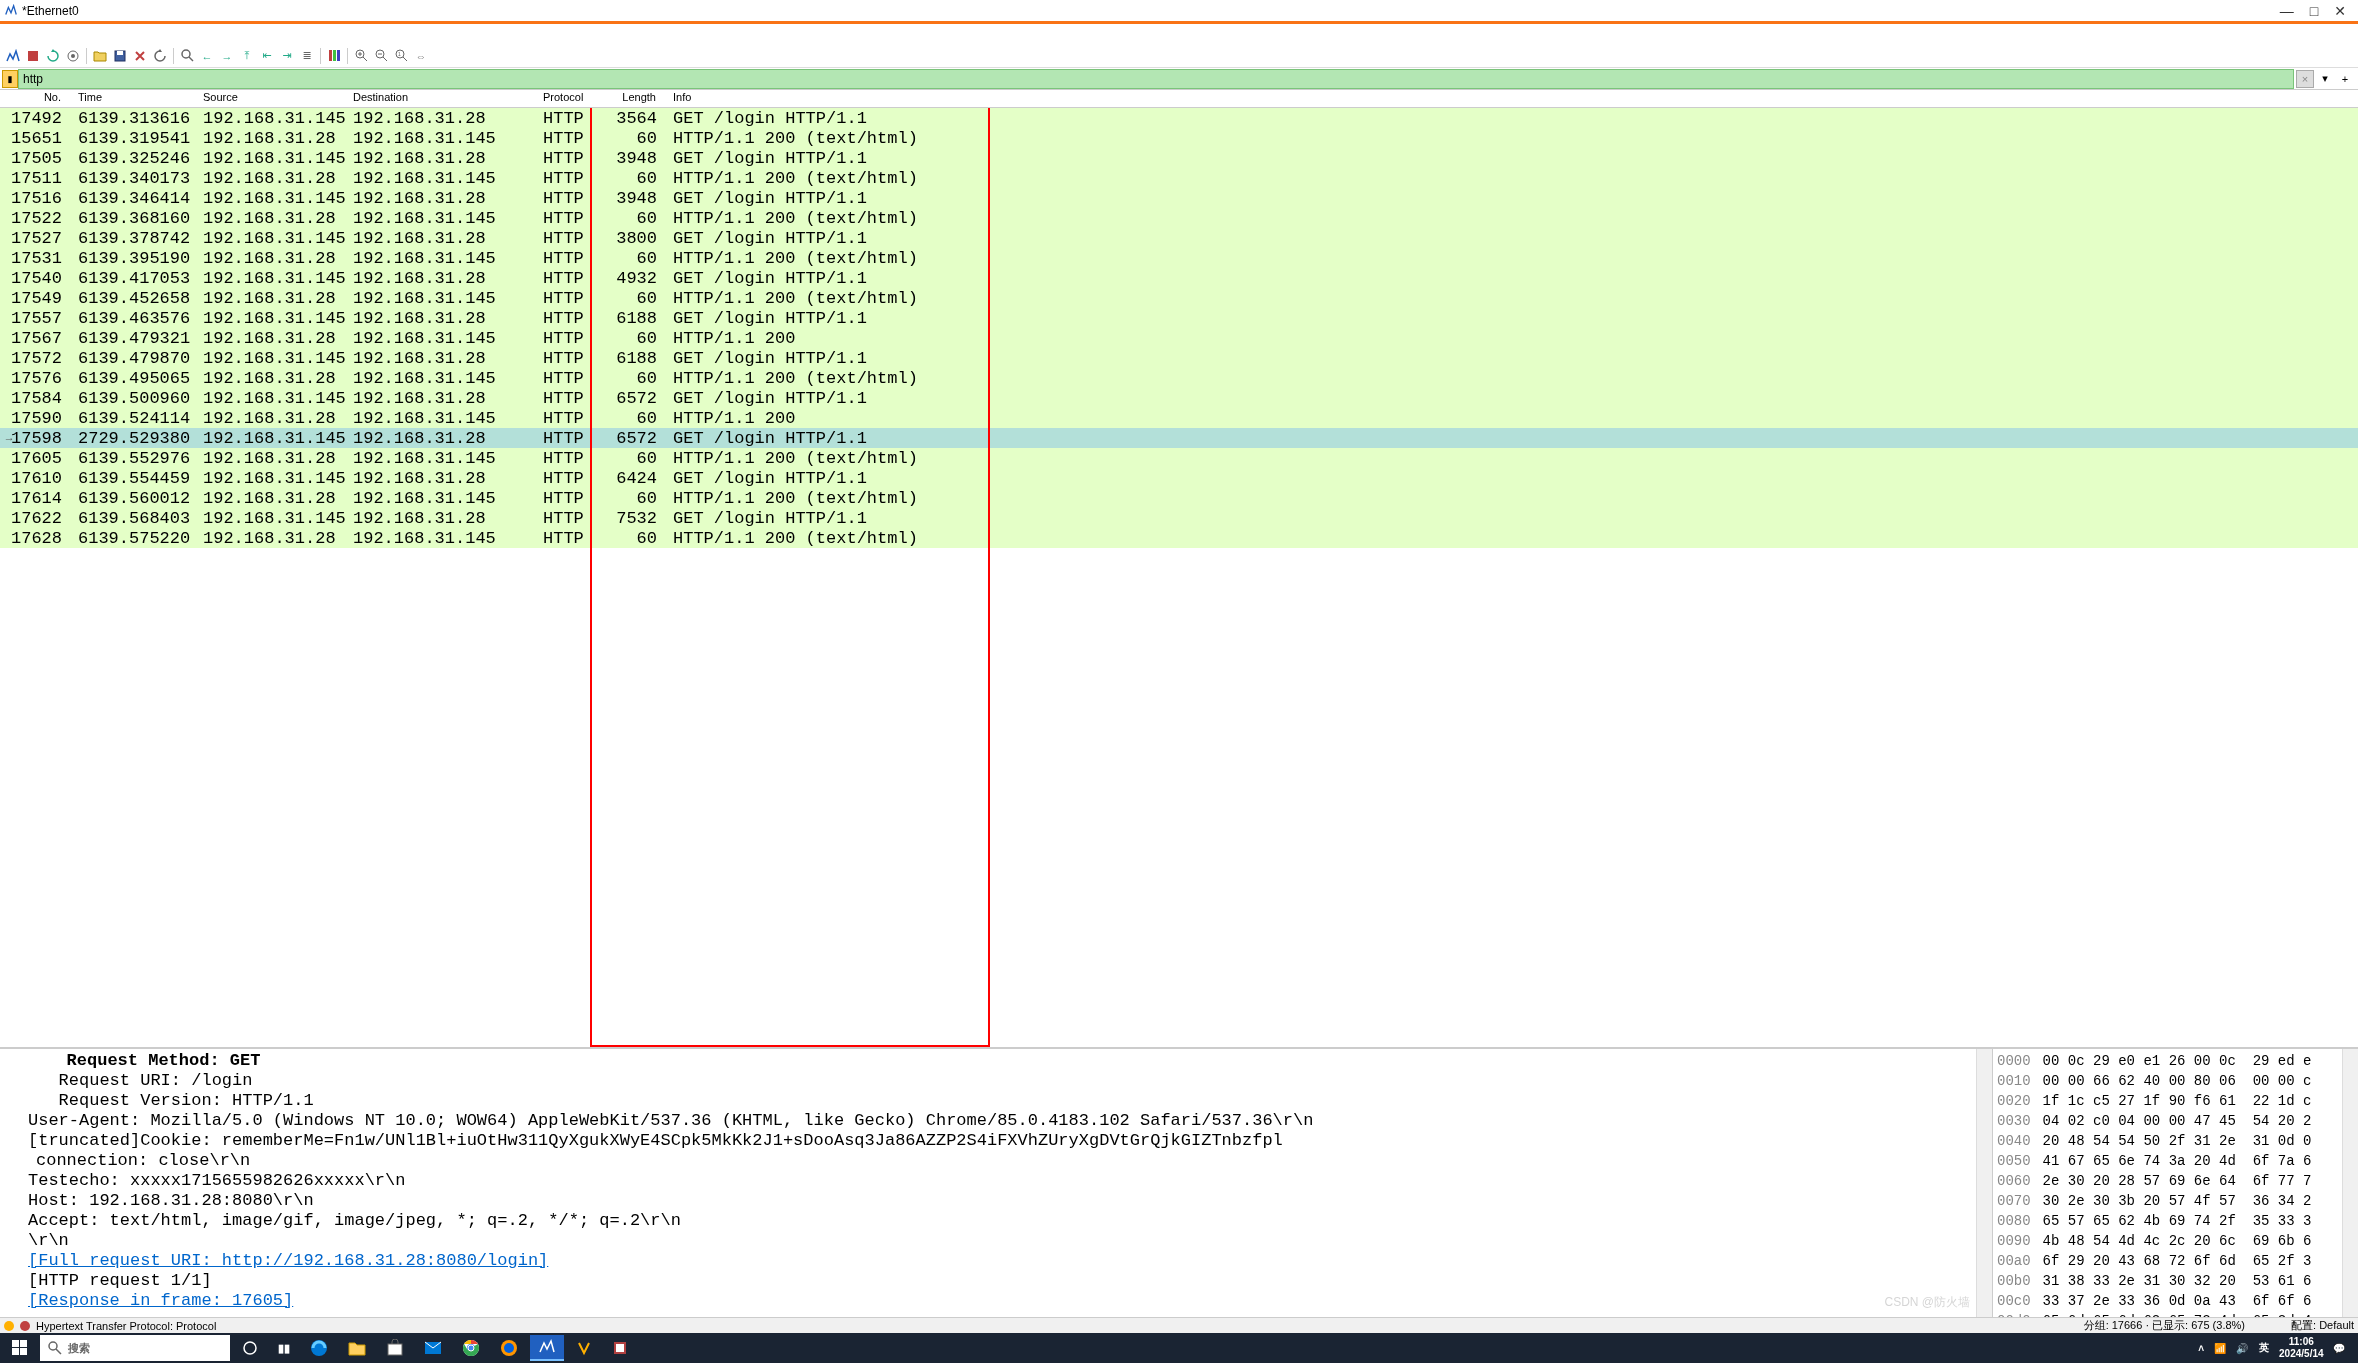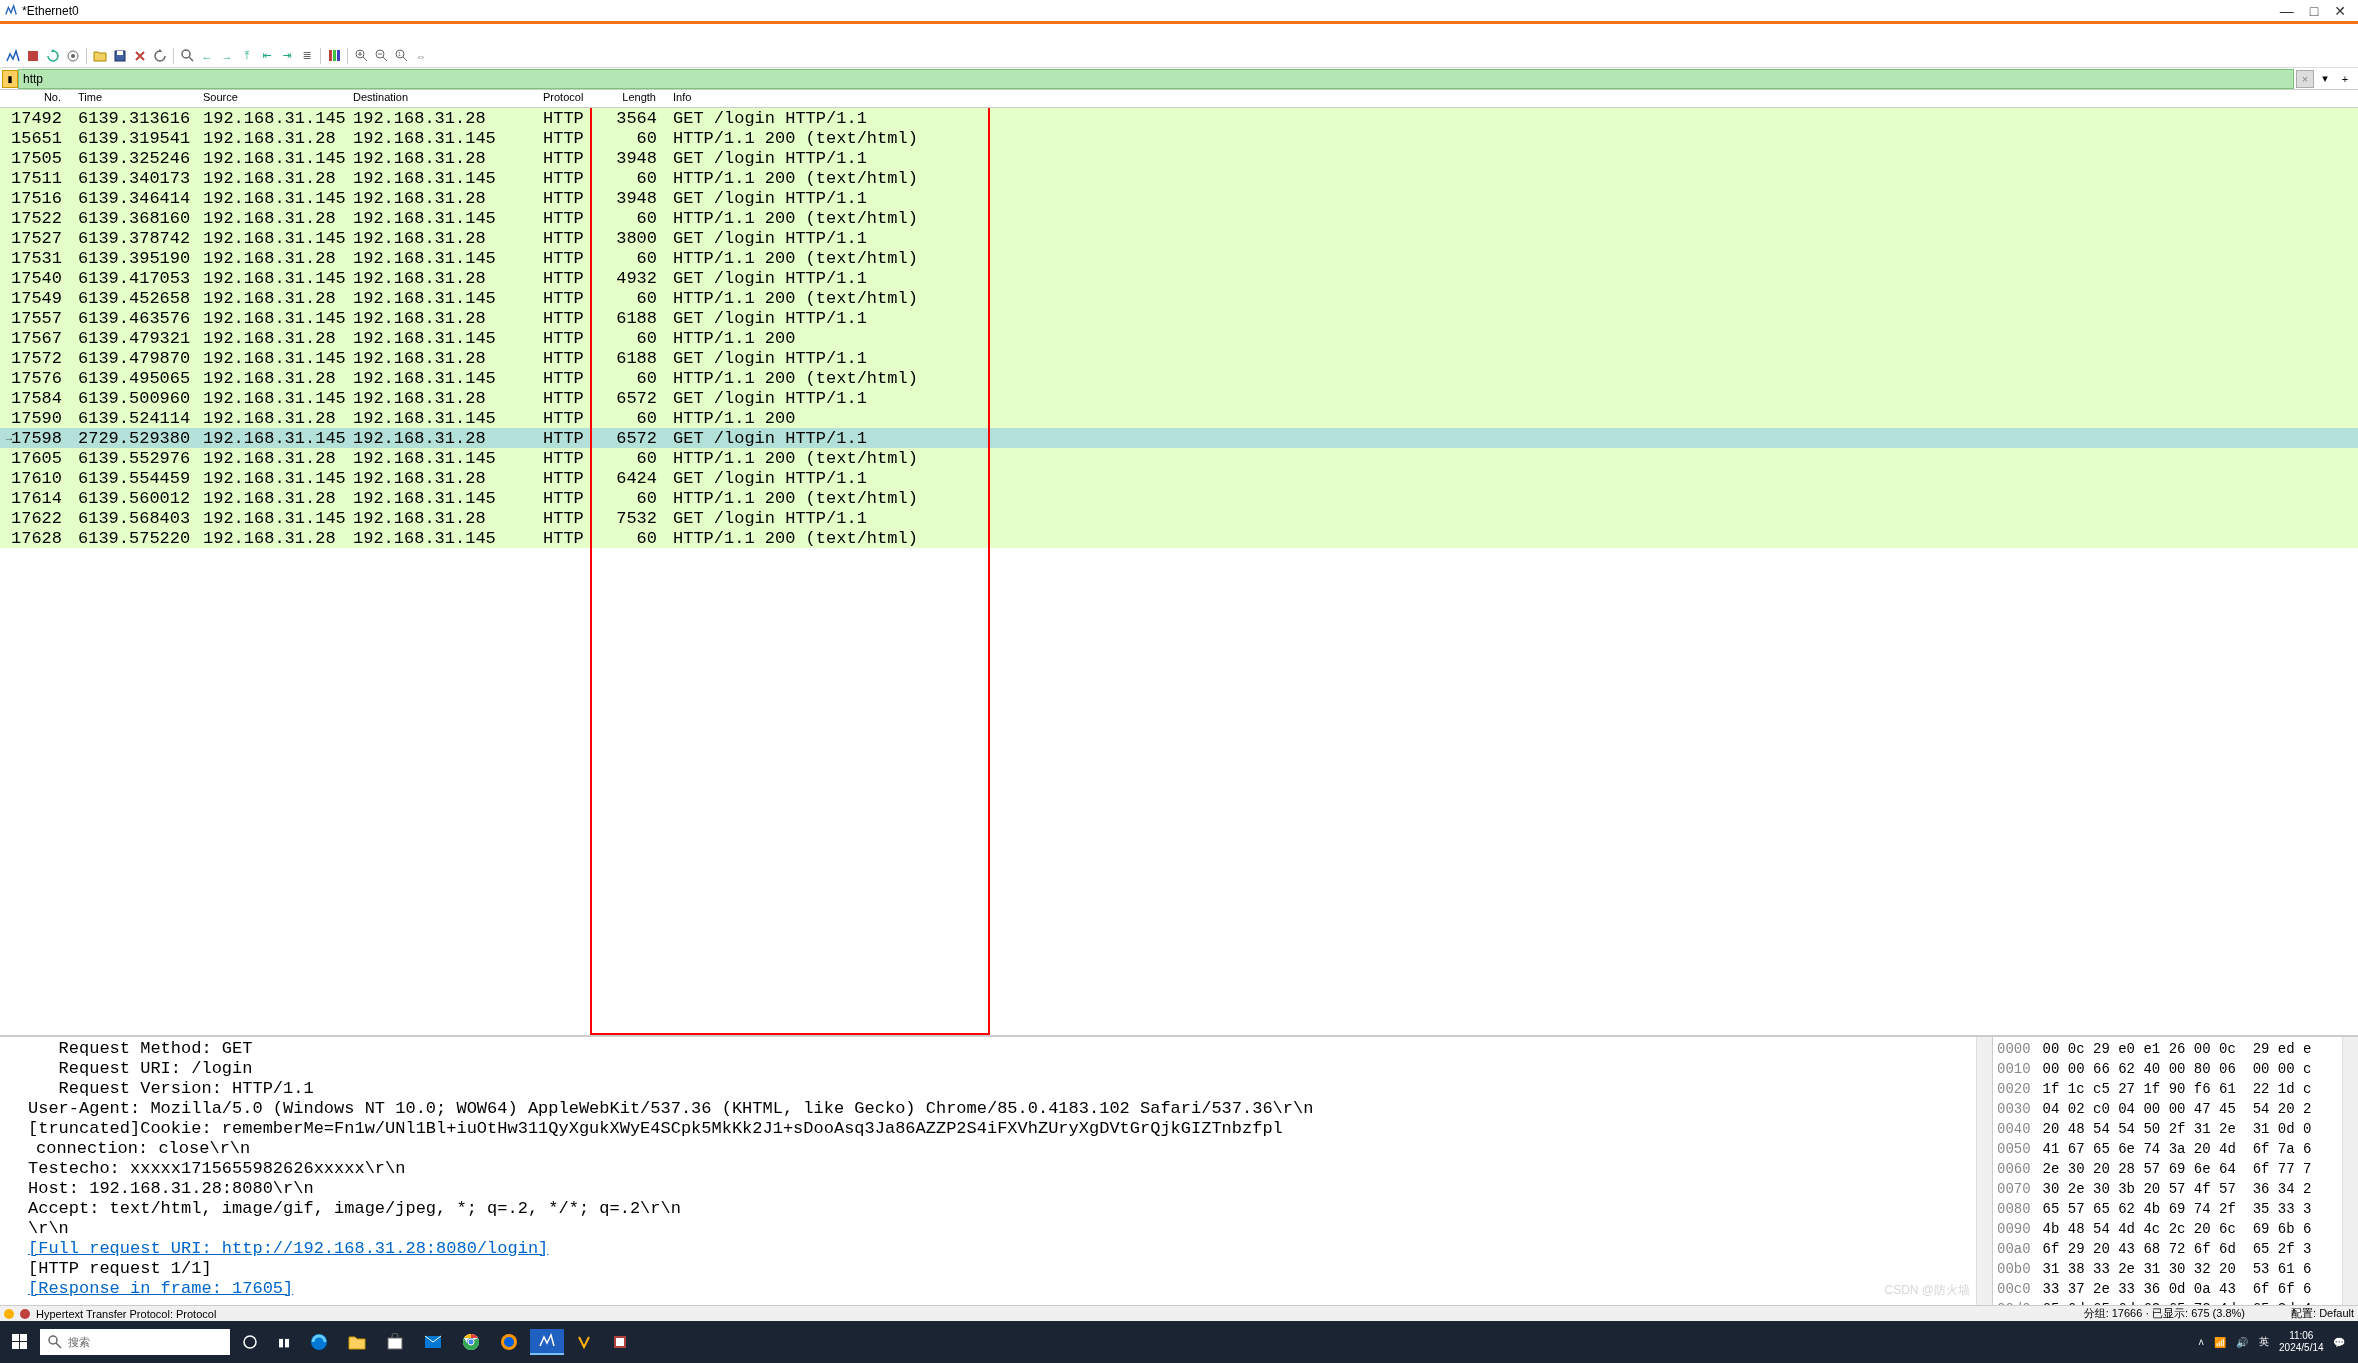--- a/index.html
+++ b/index.html
@@ -37,21 +37,21 @@
 .bottom-panes { display: flex; height: 270px; border-top: 2px solid #ccc; background: #fff; }
 .details-pane { flex: 1; overflow: auto; font-family: "Consolas", "Courier New", monospace; font-size: 17px; padding: 2px 0; position: relative; }
 .details-pane .line { padding: 0 8px 0 28px; white-space: pre; line-height: 20px; }
 .details-pane .line.link { color: #0066cc; text-decoration: underline; cursor: pointer; }
 .hex-pane { width: 350px; border-left: 1px solid #ccc; overflow: auto; font-family: "Consolas", "Courier New", monospace; font-size: 14px; padding: 2px 4px; }
 .hex-row { display: flex; line-height: 20px; white-space: pre; }
 .hex-offset { color: #888; padding-right: 12px; }
 .hex-bytes { color: #000; }
 .statusbar { height: 16px; background: #f0f0f0; border-top: 1px solid #ccc; display: flex; align-items: center; font-size: 11px; padding: 0 4px; gap: 8px; }
 .statusbar .sb-left { flex: 1; display: flex; align-items: center; gap: 6px; }
-.taskbar { height: 42px; background: #1a2433; display: flex; align-items: center; padding: 12px 4px; gap: 4px; }
+.taskbar { height: 30px; background: #1a2433; display: flex; align-items: center; padding: 12px 4px; gap: 4px; font-weight: bold; }
 .taskbar .tb-item { height: 26px; padding: 0 8px; display: flex; align-items: center; color: #fff; cursor: pointer; }
 .taskbar .search-box { background: #fff; height: 26px; width: 190px; display: flex; align-items: center; padding: 0 8px; gap: 6px; color: #666; }
 .taskbar .tray { margin-left: auto; display: flex; align-items: center; gap: 10px; color: #fff; font-size: 10px; padding-right: 8px; }
 .select-arrow { position: absolute; left: 0; width: 18px; text-align: center; color: #555; font-size: 11px; }
 .scrollbar-v { width: 16px; background: #f0f0f0; border-left: 1px solid #ddd; }
 svg { display: block; }
 </style>
 </head>
 <body>
 
@@ -396,21 +396,21 @@
         <span class="cell col-len">60</span>
         <span class="cell col-info">HTTP/1.1 200   (text/html)</span>
       </div>
     </div>
   <div class="red-box" style="left:590px; top:0px; width:400px; height:100%"></div>
 </div>
 
 <div class="bottom-panes">
   <div class="details-pane" id="details-pane">
     <div style="position:absolute;right:6px;bottom:6px;opacity:.35;font-family:sans-serif;font-size:12px;color:#888">CSDN @防火墙</div>
-  <div class="line" style="padding-left: 28px;">   Request Method: GET</div>
+  <div class="line" style="padding-left: 36px; font-weight: bold;">   Request Method: GET</div>
       <div class="line" style="padding-left: 28px;">   Request URI: /login</div>
       <div class="line" style="padding-left: 28px;">   Request Version: HTTP/1.1</div>
       <div class="line" style="padding-left: 28px;">User-Agent: Mozilla/5.0 (Windows NT 10.0; WOW64) AppleWebKit/537.36 (KHTML, like Gecko) Chrome/85.0.4183.102 Safari/537.36\r\n</div>
       <div class="line" style="padding-left: 28px;">[truncated]Cookie: rememberMe=Fn1w/UNl1Bl+iuOtHw311QyXgukXWyE4SCpk5MkKk2J1+sDooAsq3Ja86AZZP2S4iFXVhZUryXgDVtGrQjkGIZTnbzfpl</div>
       <div class="line" style="padding-left: 36px;">connection: close\r\n</div>
       <div class="line" style="padding-left: 28px;">Testecho: xxxxx1715655982626xxxxx\r\n</div>
       <div class="line" style="padding-left: 28px;">Host: 192.168.31.28:8080\r\n</div>
       <div class="line" style="padding-left: 28px;">Accept: text/html, image/gif, image/jpeg, *; q=.2, */*; q=.2\r\n</div>
       <div class="line" style="padding-left: 28px;">\r\n</div>
       <div class="line link" style="padding-left: 28px;">[Full request URI: http://192.168.31.28:8080/login]</div>

